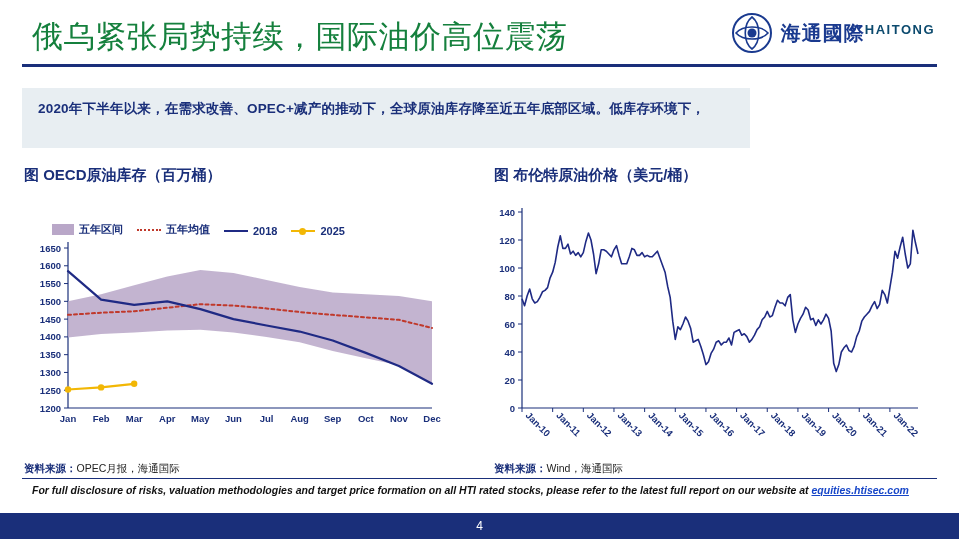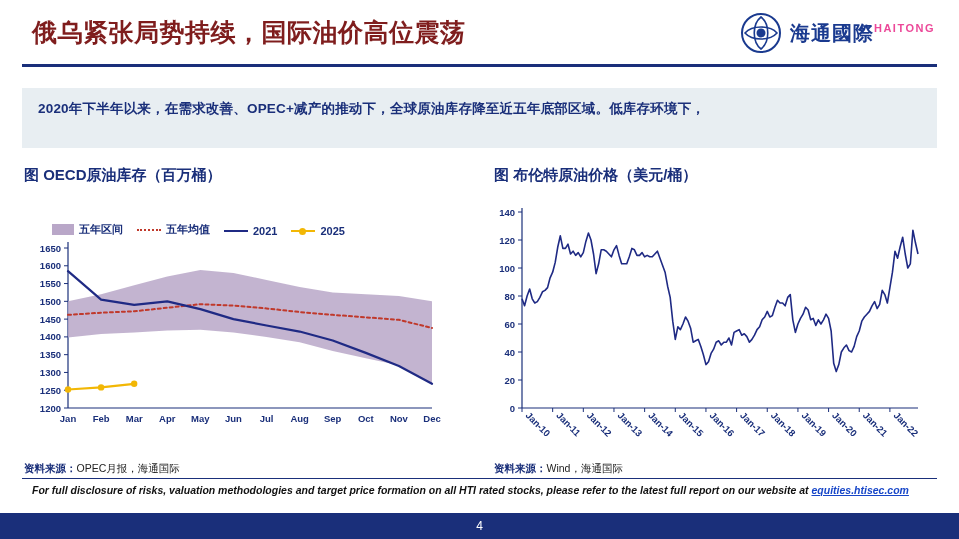--- a/index.html
+++ b/index.html
@@ -15,40 +15,40 @@
     width: 959px; height: 539px;
     background: #ffffff;
   }
   
   .header {
     position: absolute; left: 0; top: 0; width: 959px; height: 68px;
     background: #ffffff;
   }
   .header-title {
     position: absolute; left: 32px; top: 16px;
-    font-size: 25px; font-weight: bold; color: #7f1d1d;
+    font-size: 31px; font-weight: normal; color: #15803d;
     letter-spacing: 0.5px;
     white-space: nowrap;
   }
   .header-rule {
     position: absolute; left: 22px; top: 64px; width: 915px; height: 3px;
     background: #1a2f7a;
   }
   .logo {
     position: absolute; right: 24px; top: 12px;
     display: flex; align-items: center; gap: 8px;
   }
   .logo-mark { width: 42px; height: 42px; }
   .logo-text-wrap { display: flex; flex-direction: row; line-height: 1.05; }
   .logo-cn { font-size: 20px; font-weight: bold; color: #1a3a8f; letter-spacing: 1px; }
-  .logo-en { font-size: 11px; font-weight: bold; color: #ec4899; letter-spacing: 1.5px; }
+  .logo-en { font-size: 13px; font-weight: bold; color: #0c4a6e; letter-spacing: 1.5px; }
 
   
   .summary {
-    position: absolute; left: 22px; top: 88px; width: 915px; height: 60px;
+    position: absolute; left: 22px; top: 88px; width: 728px; height: 60px;
     background: #e8eef2;
     padding: 10px 16px 0 16px;
   }
   .summary p {
     margin: 0; color: #1a2f7a; font-size: 13.5px; font-weight: bold;
     line-height: 1.6; letter-spacing: 0.2px;
   }
 
   
   .panel-title {
@@ -135,21 +135,21 @@
       <span class="item">
         <span class="swatch-band"></span>
         <span>五年区间</span>
       </span>
       <span class="item">
         <span class="swatch-dot"></span>
         <span>五年均值</span>
       </span>
       <span class="item">
         <span class="swatch-line"></span>
-        <span>2021</span>
+        <span>2018</span>
       </span>
       <span class="item">
         <span class="swatch-yel"></span>
         <span>2025</span>
       </span>
     </div>
     <svg id="svg-left" width="420" height="262">
         <line x1="46" y1="46" x2="46" y2="212" stroke="#1a2f7a" stroke-width="1.2"></line>
         <line x1="46" y1="212" x2="410" y2="212" stroke="#1a2f7a" stroke-width="1.2"></line>
         <line x1="42" y1="212" x2="46" y2="212" stroke="#1a2f7a" stroke-width="1"></line>

